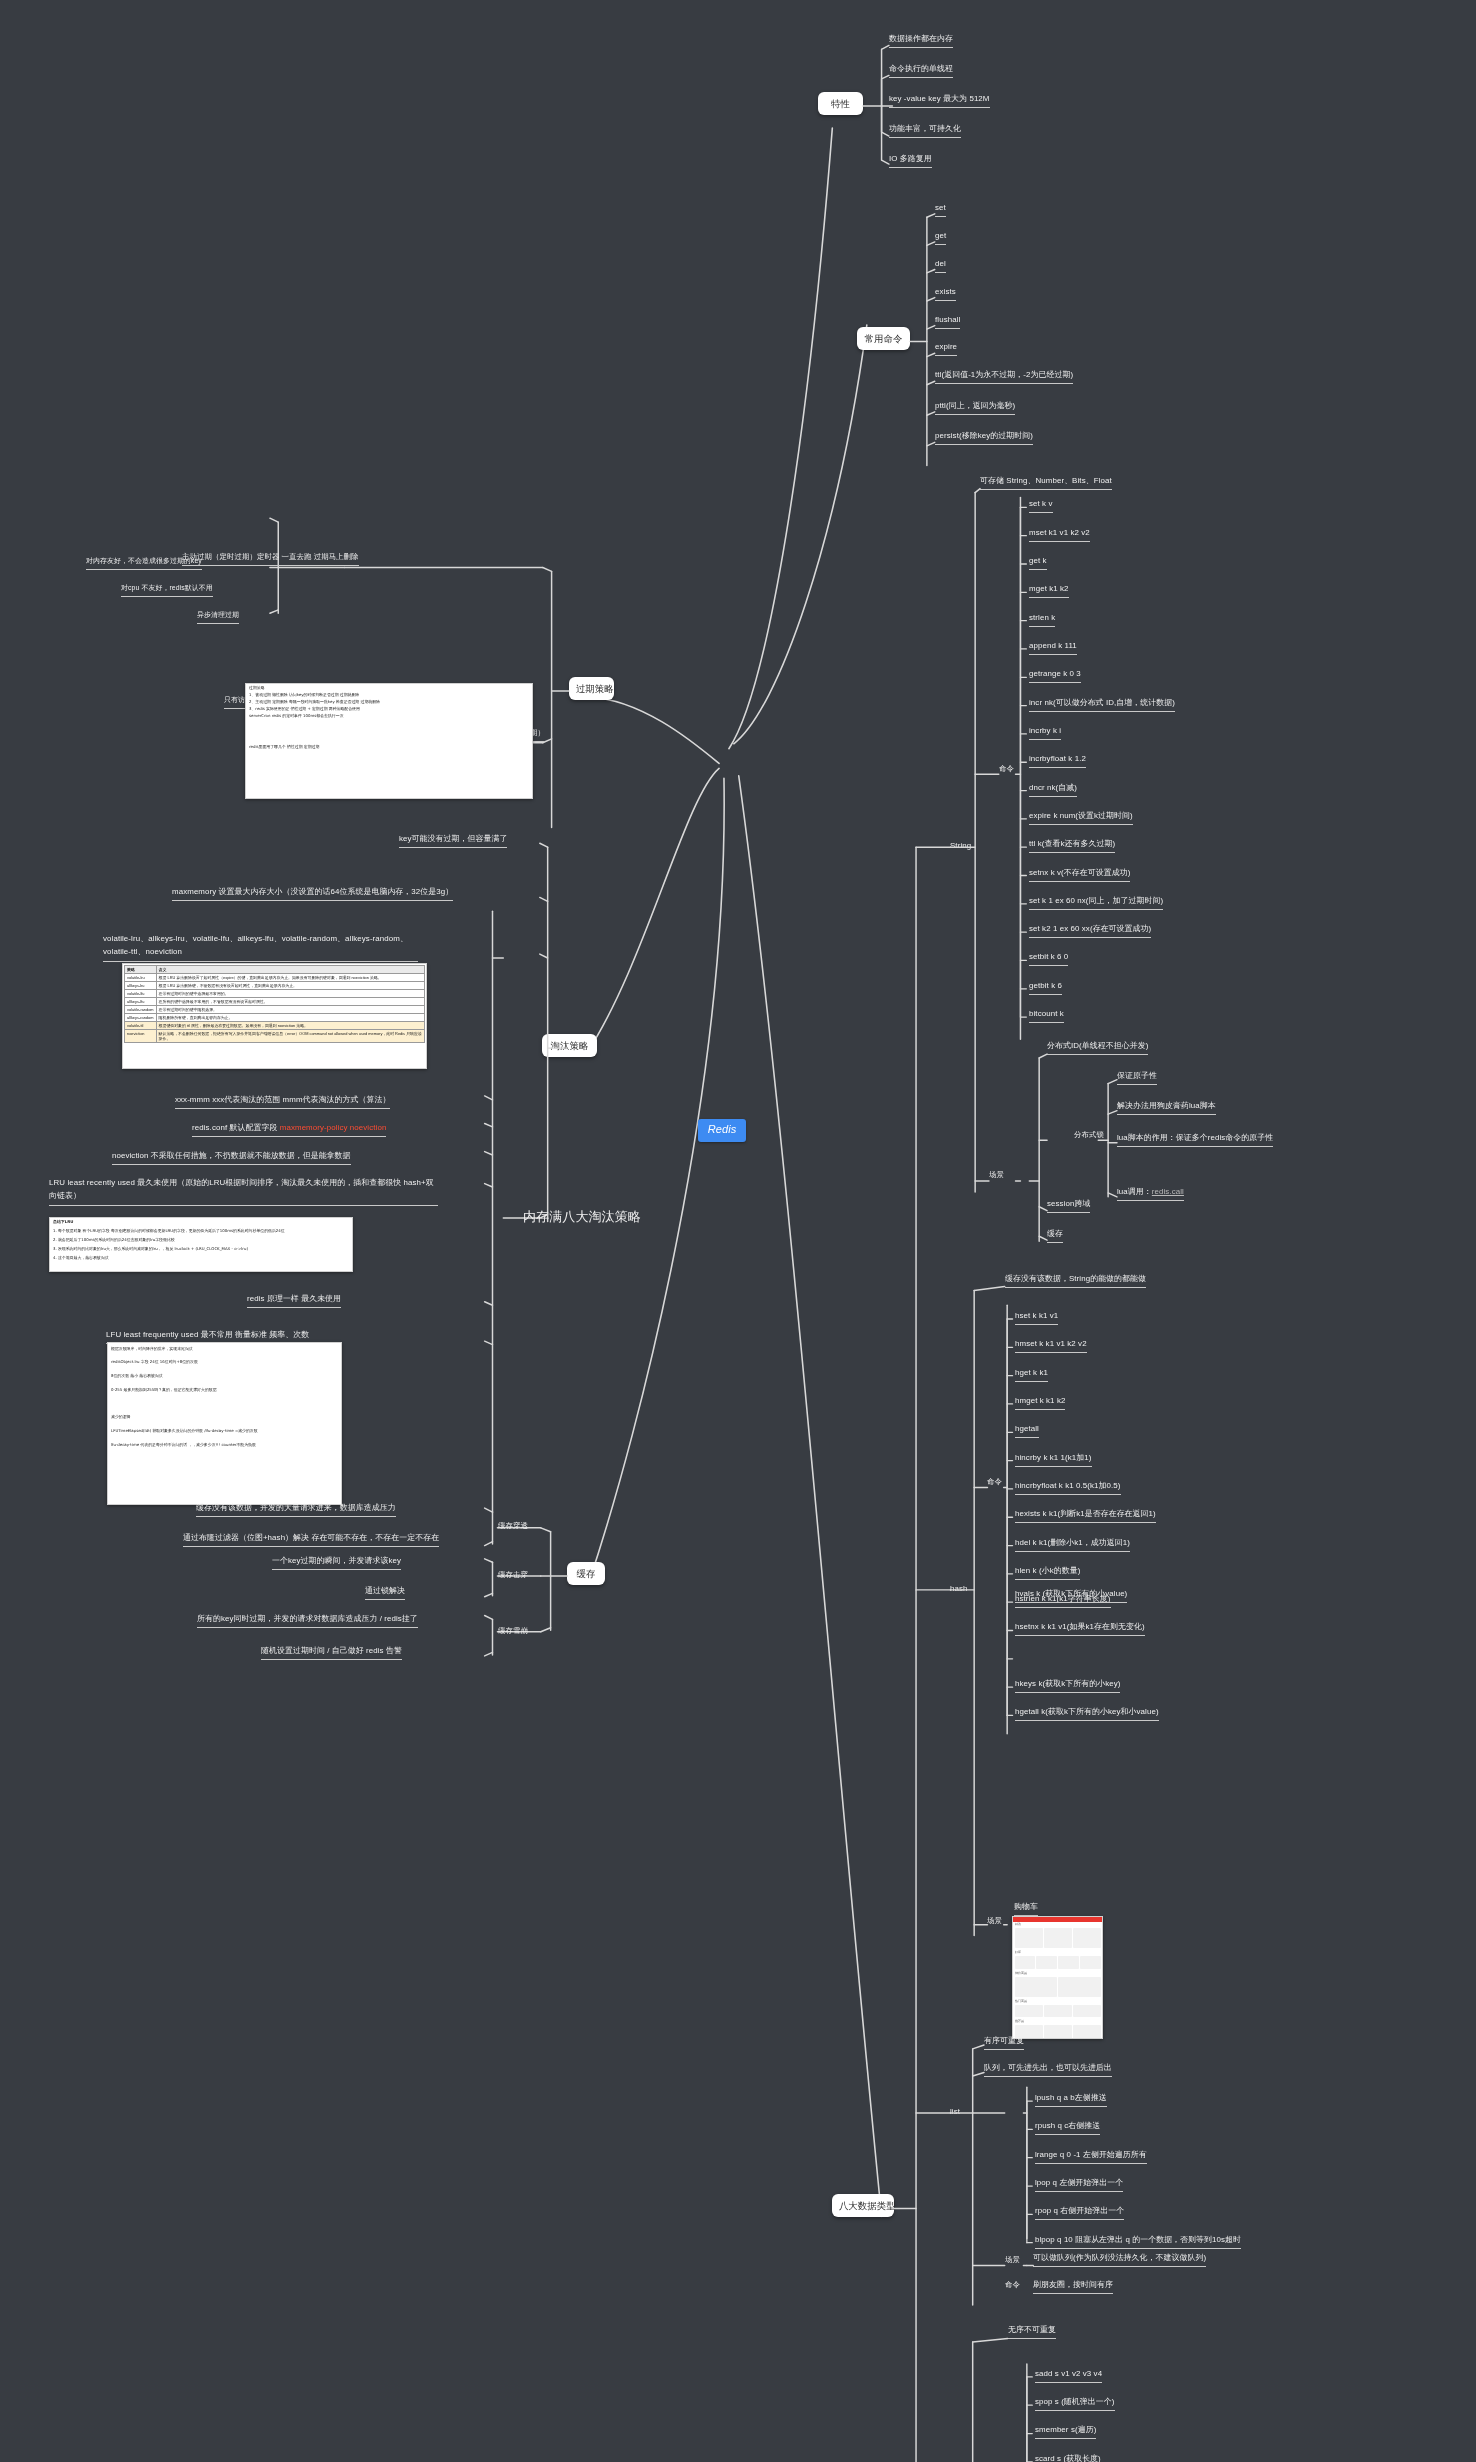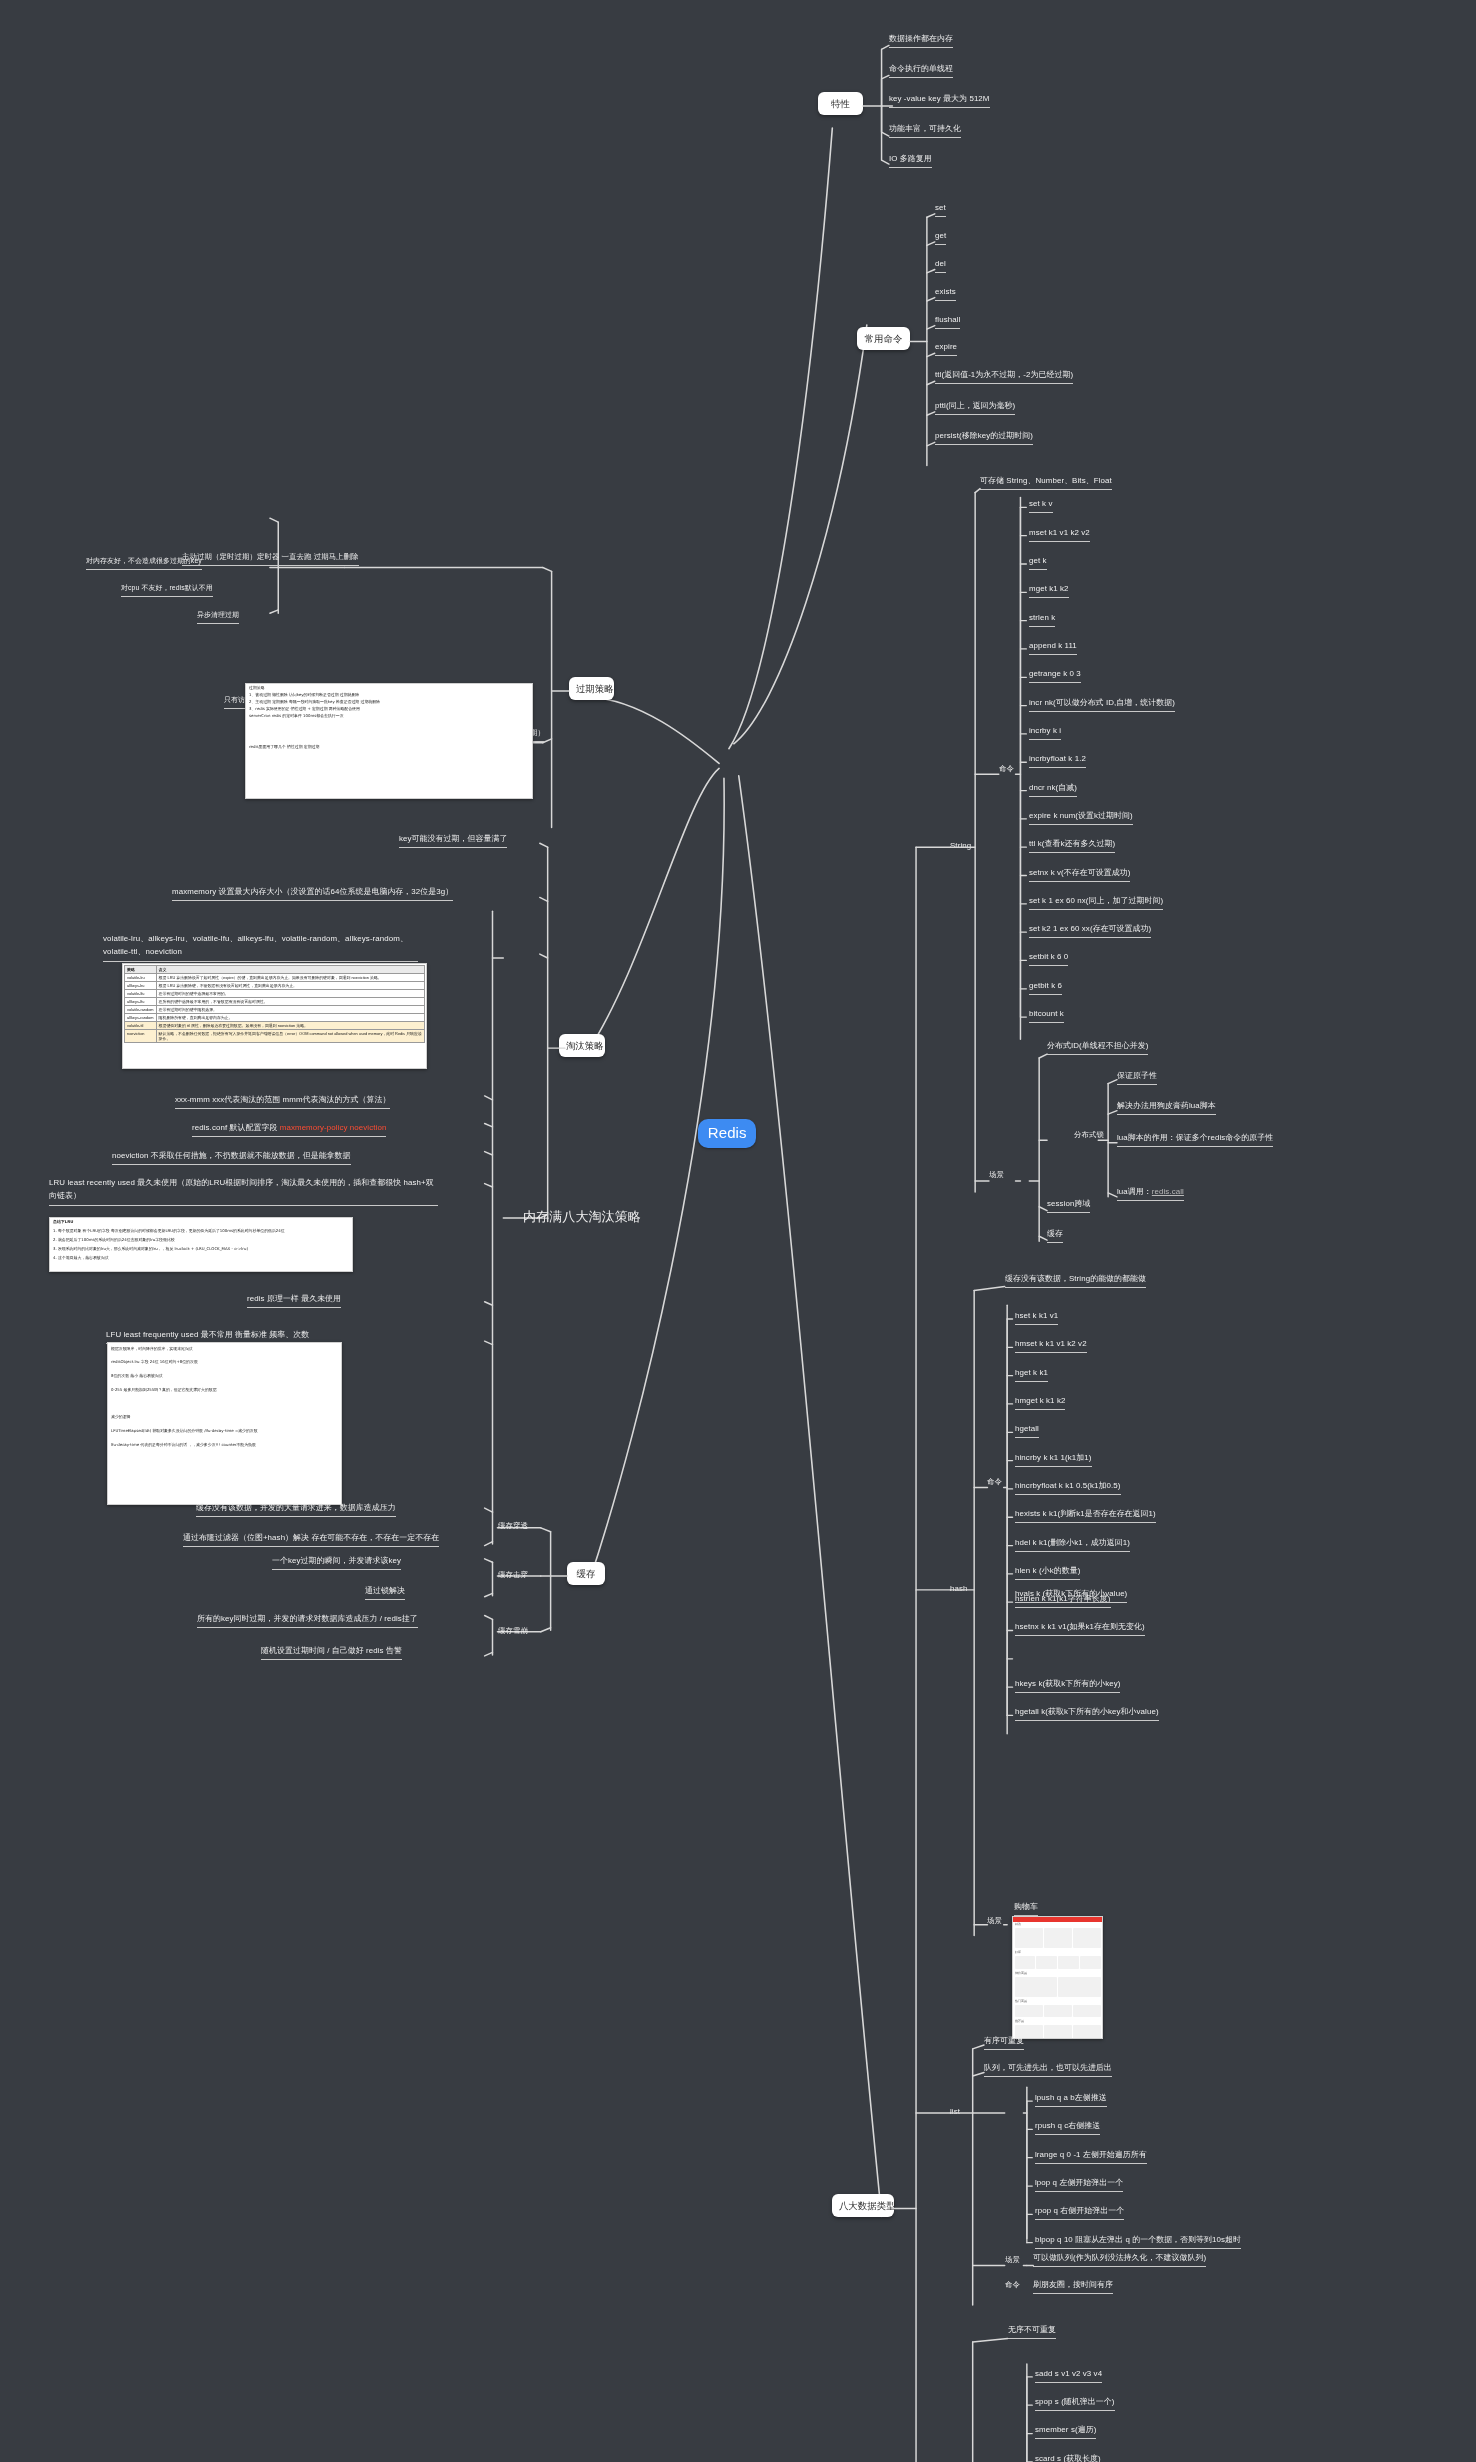--- a/index.html
+++ b/index.html
@@ -24,24 +24,25 @@
     position: absolute;
     color: #f2f2f2;
     white-space: nowrap;
     line-height: 1.45;
     letter-spacing: 0.1px;
   }
   
   .root {
     background: #3d8bf2;
     color: #ffffff;
-    border-radius: 10px;
+    border-radius: 3px;
     padding: 3.4px 9.8px;
-    font-size: 15px;
+    font-size: 11px;
     box-shadow: 0 1px 2.5px rgba(0,0,0,.35);
+    font-style: italic;
   }
   
   .lv1 {
     background: #ffffff;
     color: #2a2a2a;
     border-radius: 6px;
     padding: 4.9px 6.9px;
     font-size: 9.4px;
     box-shadow: 0 1.5px 3.4px rgba(0,0,0,.35);
     text-align: center;
@@ -184,21 +185,21 @@
 
   <div class="shot" style="left:245px; top:683px; width:288px; height:116px;">
     <div class="ln">过期策略</div>
     <div class="ln">1、被动过期 懒性删除  访问key的时候判断是否过期 过期就删除</div>
     <div class="ln">2、主动过期 定期删除  每隔一段时间抽取一批key 检查是否过期 过期就删除</div>
     <div class="ln">3、redis 实际使用的是 惰性过期 + 定期过期 两种策略配合使用</div>
     <div class="ln">serverCron   redis 的定时事件    100ms都会去执行一次</div>
     <div class="ln" style="margin-top:23.6px">redis里面用了哪几个  惰性过期   定期过期</div>
   </div>
 
-  <div class="node lv1" style="left:559px; top:1034px; width:46px;">淘汰策略</div>
+  <div class="node lv1" style="left:542px; top:1034px; width:55px;">淘汰策略</div>
   <svg class="links" viewBox="0 0 2999 7157">
     <g fill="none" stroke="#d8d8d8" stroke-width="3" stroke-linecap="round">
       <path d="M1147 2128 L1112 2128"></path>
       <path d="M1112 1720 L1112 2480"></path>
       <path d="M1112 1720 L1096 1712"></path>
       <path d="M1112 1830 L1096 1822"></path>
       <path d="M1112 1945 L1096 1937"></path>
       <path d="M1112 2465 L1096 2473"></path>
 
       <path d="M1096 2473 L1022 2473"></path>

